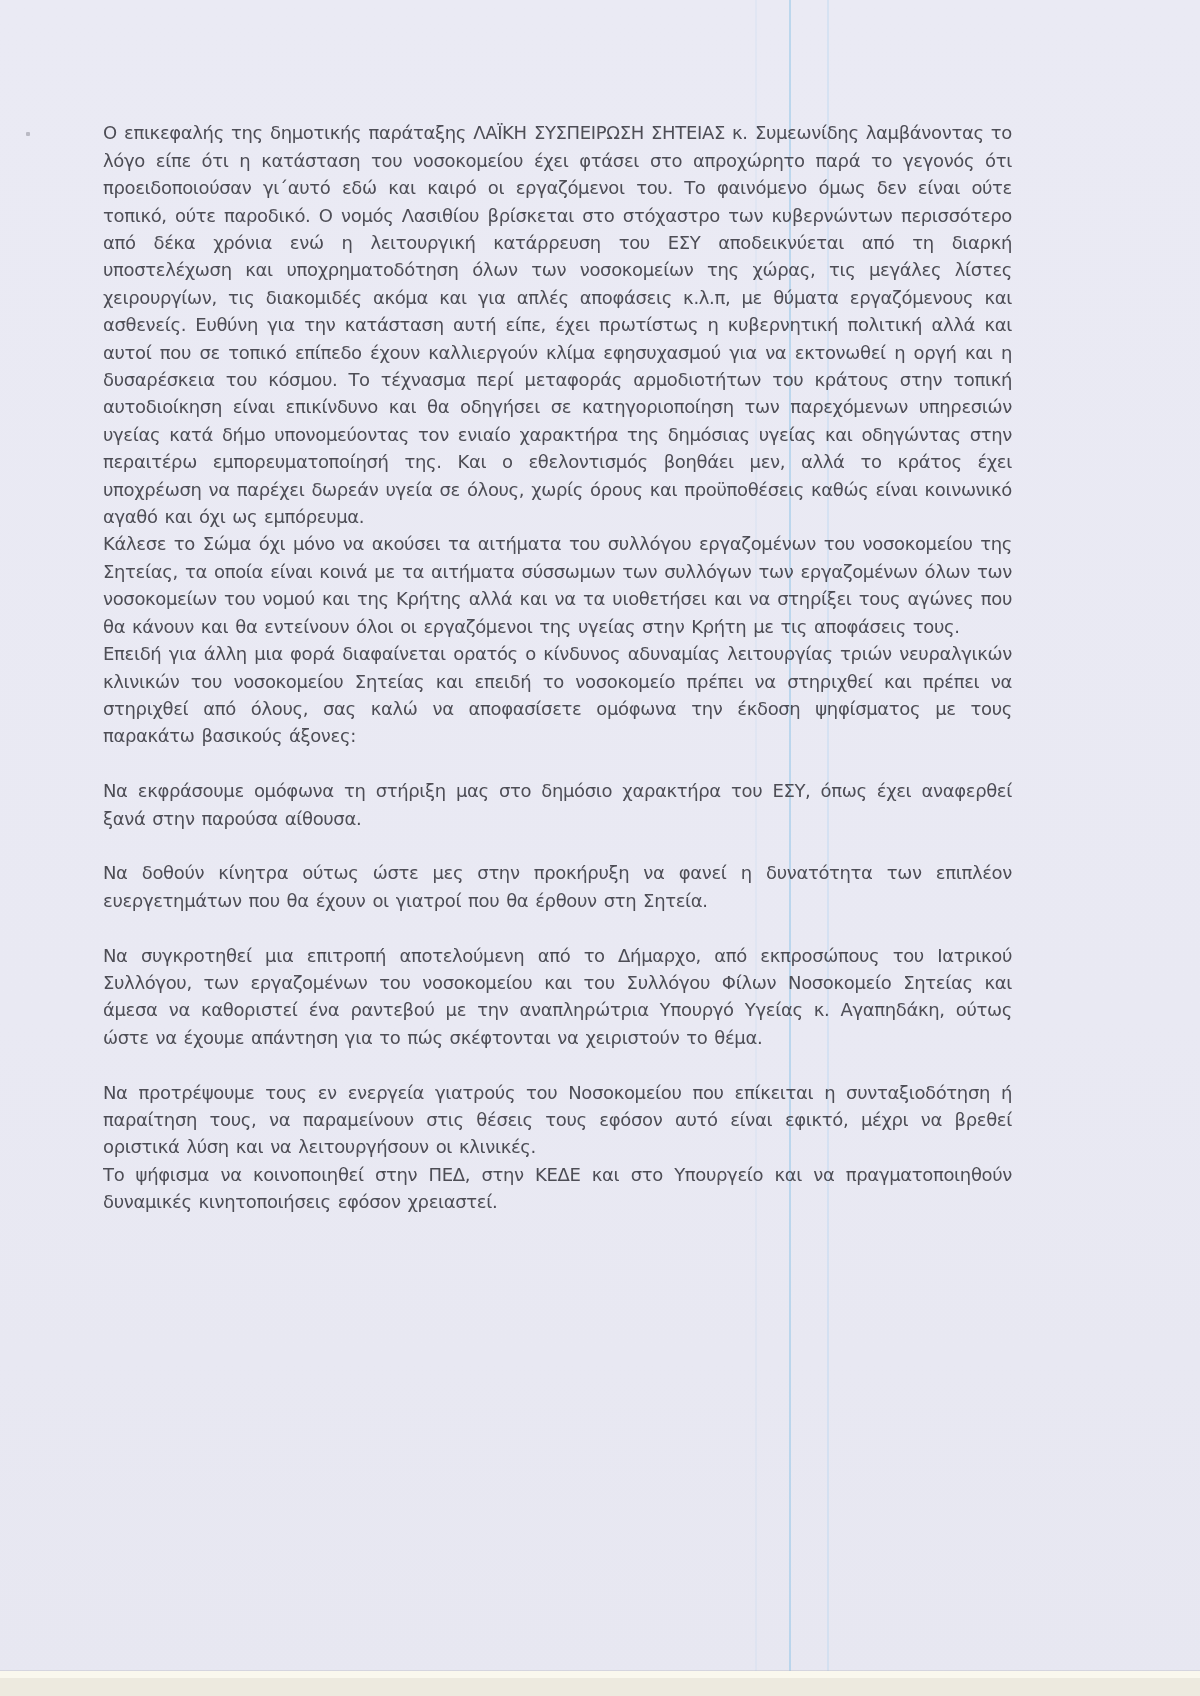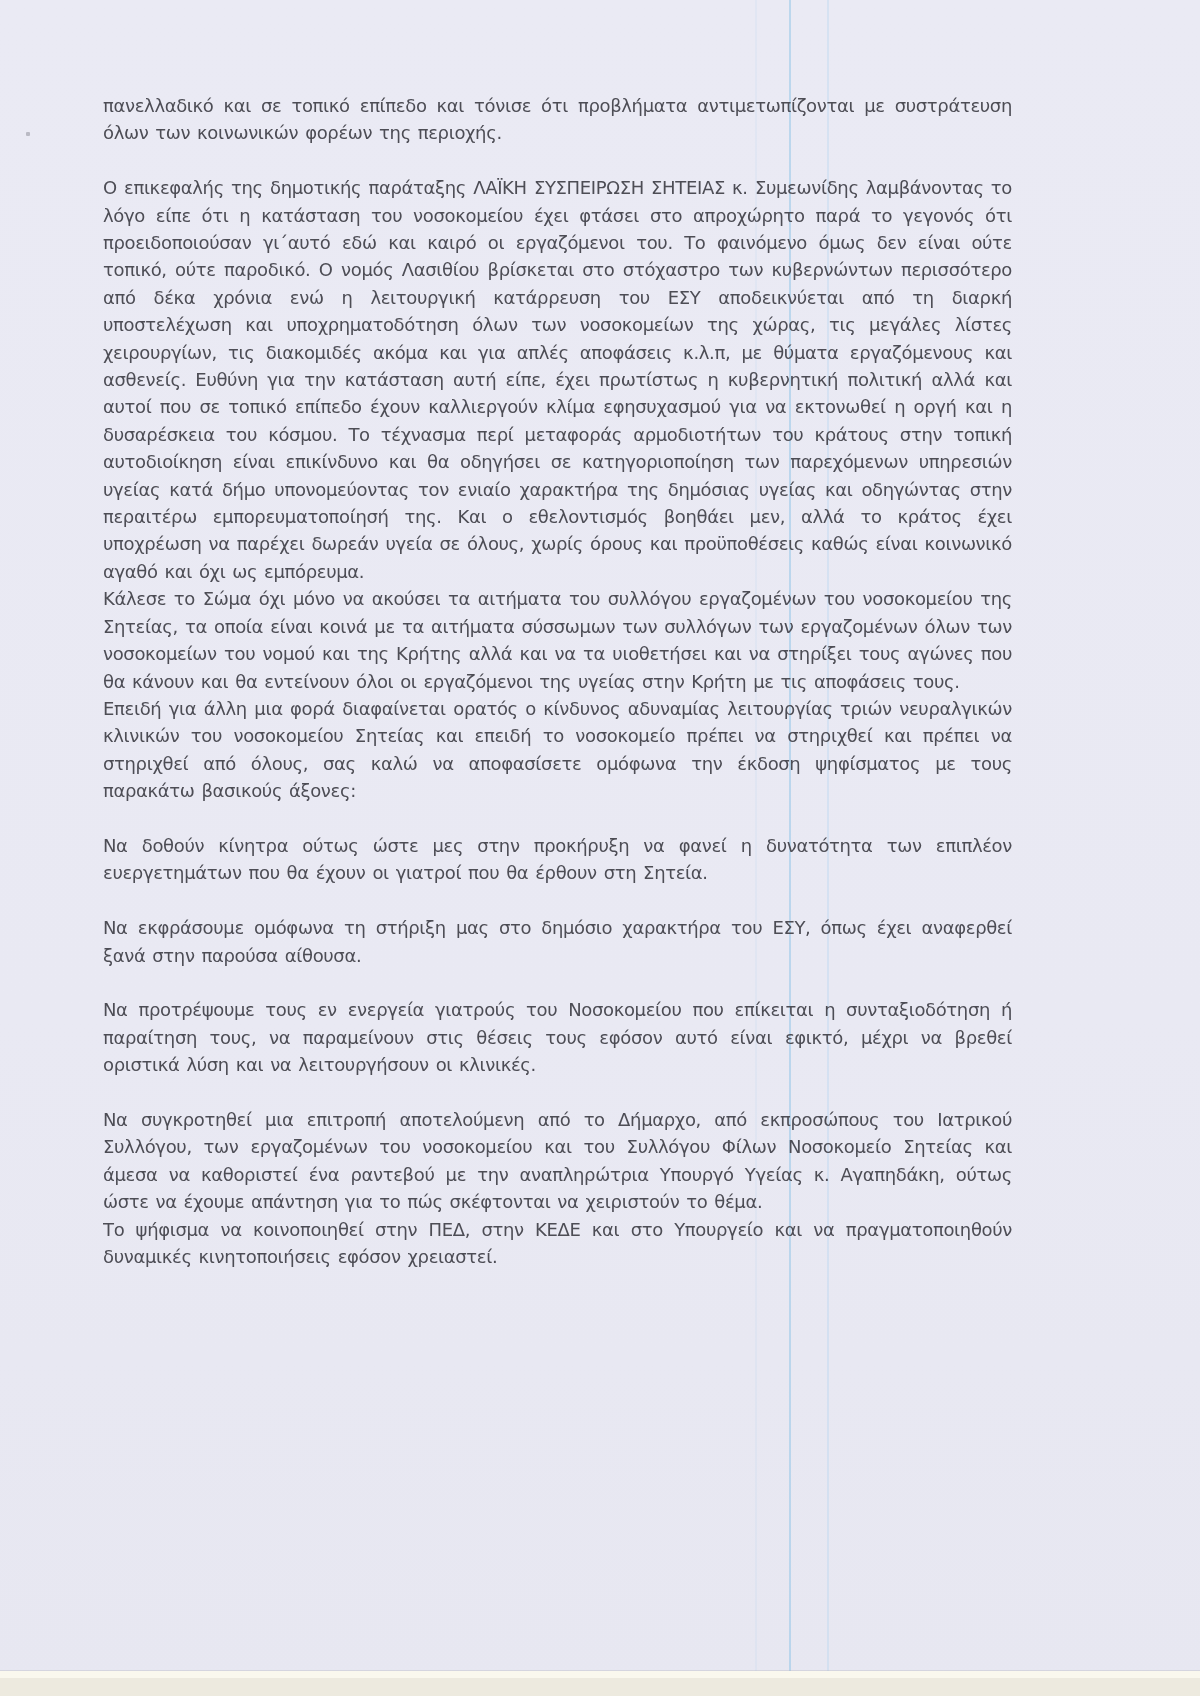--- a/index.html
+++ b/index.html
@@ -89,27 +89,26 @@
 
 <div class="scan-page">
 
   <div class="fold-line faint"></div>
   <div class="fold-line strong"></div>
   <div class="fold-line medium"></div>
 
   <div class="speck"></div>
 
   <div class="doc-body">
-    <p>πανελλαδικό και σε τοπικό επίπεδο και τόνισε ότι προβλήματα αντιμετωπίζονται με συστράτευση όλων των κοινωνικών φορέων της περιοχής.</p>
     <p class="gap">Ο επικεφαλής της δημοτικής παράταξης ΛΑΪΚΗ ΣΥΣΠΕΙΡΩΣΗ ΣΗΤΕΙΑΣ κ. Συμεωνίδης λαμβάνοντας το λόγο είπε ότι η κατάσταση του νοσοκομείου έχει φτάσει στο απροχώρητο παρά το γεγονός ότι προειδοποιούσαν γι΄αυτό εδώ και καιρό οι εργαζόμενοι του. Το φαινόμενο όμως δεν είναι ούτε τοπικό, ούτε παροδικό.  Ο νομός Λασιθίου βρίσκεται στο στόχαστρο των κυβερνώντων περισσότερο από δέκα χρόνια ενώ η λειτουργική κατάρρευση του ΕΣΥ αποδεικνύεται από τη διαρκή υποστελέχωση και υποχρηματοδότηση όλων των νοσοκομείων της χώρας, τις μεγάλες λίστες χειρουργίων,  τις διακομιδές ακόμα και για απλές αποφάσεις κ.λ.π, με θύματα εργαζόμενους και ασθενείς. Ευθύνη για την κατάσταση αυτή είπε, έχει πρωτίστως η κυβερνητική πολιτική αλλά και αυτοί που σε τοπικό επίπεδο έχουν καλλιεργούν κλίμα εφησυχασμού για να εκτονωθεί η οργή και η δυσαρέσκεια του κόσμου. Το τέχνασμα περί μεταφοράς αρμοδιοτήτων του κράτους στην τοπική αυτοδιοίκηση είναι επικίνδυνο και θα οδηγήσει σε κατηγοριοποίηση των παρεχόμενων υπηρεσιών υγείας κατά δήμο υπονομεύοντας τον ενιαίο χαρακτήρα της δημόσιας υγείας και οδηγώντας στην περαιτέρω εμπορευματοποίησή της. Και ο εθελοντισμός βοηθάει μεν, αλλά το κράτος έχει υποχρέωση να παρέχει δωρεάν υγεία σε όλους, χωρίς όρους και προϋποθέσεις καθώς είναι  κοινωνικό αγαθό και όχι ως εμπόρευμα.</p>
     <p>Κάλεσε το Σώμα όχι μόνο να ακούσει τα αιτήματα του συλλόγου εργαζομένων του νοσοκομείου της Σητείας, τα οποία είναι κοινά με τα αιτήματα σύσσωμων των συλλόγων των εργαζομένων όλων των νοσοκομείων του νομού και της Κρήτης αλλά και να τα υιοθετήσει και να στηρίξει τους αγώνες που θα κάνουν και θα εντείνουν όλοι οι εργαζόμενοι της υγείας στην Κρήτη με τις αποφάσεις τους.</p>
     <p>Επειδή για άλλη μια φορά διαφαίνεται ορατός ο κίνδυνος αδυναμίας λειτουργίας τριών νευραλγικών κλινικών του  νοσοκομείου Σητείας και επειδή το νοσοκομείο πρέπει να στηριχθεί και πρέπει να στηριχθεί από όλους, σας καλώ να αποφασίσετε ομόφωνα την έκδοση ψηφίσματος με τους παρακάτω βασικούς άξονες:</p>
+    <p class="gap">Να εκφράσουμε ομόφωνα τη στήριξη μας στο δημόσιο χαρακτήρα του ΕΣΥ, όπως έχει αναφερθεί ξανά στην παρούσα αίθουσα.</p>
     <p class="gap">Να δοθούν κίνητρα ούτως ώστε μες στην προκήρυξη να φανεί η δυνατότητα των επιπλέον ευεργετημάτων που θα έχουν οι γιατροί που θα έρθουν στη Σητεία.</p>
-    <p class="gap">Να εκφράσουμε ομόφωνα τη στήριξη μας στο δημόσιο χαρακτήρα του ΕΣΥ, όπως έχει αναφερθεί ξανά στην παρούσα αίθουσα.</p>
+    <p class="gap">Να συγκροτηθεί μια επιτροπή αποτελούμενη από το Δήμαρχο, από εκπροσώπους του Ιατρικού Συλλόγου, των εργαζομένων του νοσοκομείου και του Συλλόγου Φίλων Νοσοκομείο Σητείας και άμεσα να καθοριστεί ένα ραντεβού με την αναπληρώτρια Υπουργό Υγείας κ. Αγαπηδάκη, ούτως ώστε να έχουμε απάντηση για το πώς σκέφτονται να χειριστούν το θέμα.</p>
     <p class="gap">Να προτρέψουμε τους εν ενεργεία γιατρούς του Νοσοκομείου που επίκειται η συνταξιοδότηση ή παραίτηση τους, να παραμείνουν στις θέσεις τους εφόσον αυτό είναι εφικτό, μέχρι να βρεθεί οριστικά λύση και να λειτουργήσουν οι κλινικές.</p>
-    <p class="gap">Να συγκροτηθεί μια επιτροπή αποτελούμενη από το Δήμαρχο, από εκπροσώπους του Ιατρικού Συλλόγου, των εργαζομένων του νοσοκομείου και του Συλλόγου Φίλων Νοσοκομείο Σητείας και άμεσα να καθοριστεί ένα ραντεβού με την αναπληρώτρια Υπουργό Υγείας κ. Αγαπηδάκη, ούτως ώστε να έχουμε απάντηση για το πώς σκέφτονται να χειριστούν το θέμα.</p>
     <p>Το ψήφισμα να κοινοποιηθεί στην ΠΕΔ, στην ΚΕΔΕ και στο Υπουργείο και να πραγματοποιηθούν δυναμικές κινητοποιήσεις εφόσον χρειαστεί.</p>
   </div>
 
   <div class="page-bottom-edge"></div>
   <div class="scanner-strip"></div>
 
 </div>
 
 </body></html>

